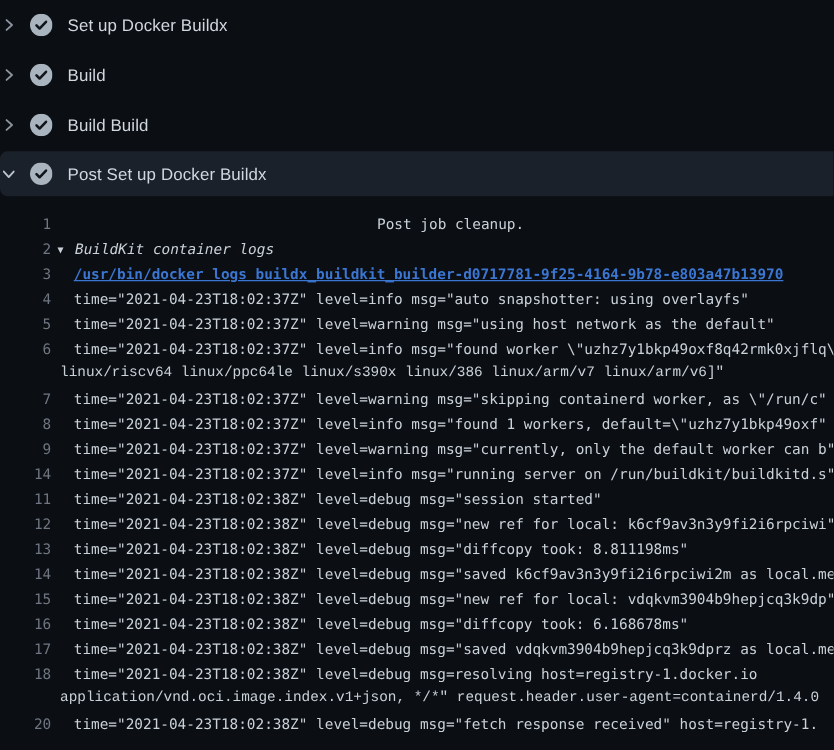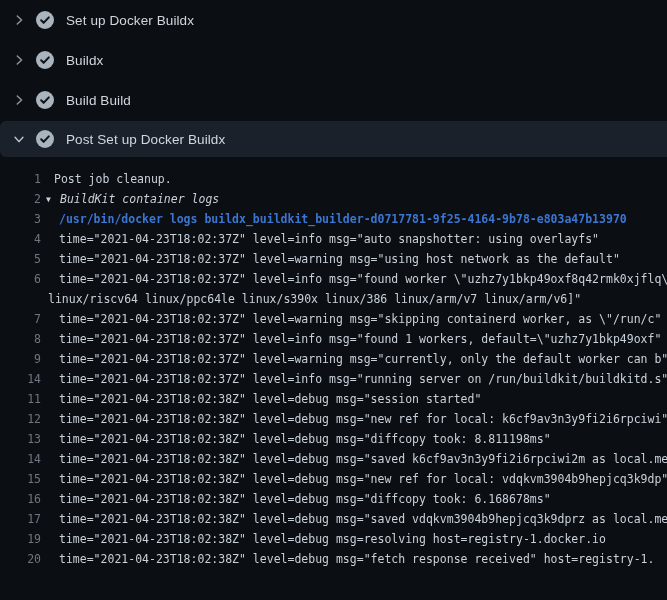--- a/index.html
+++ b/index.html
@@ -16,21 +16,21 @@
   html,body{width:667px;height:600px;overflow:hidden;}
   body{
     background:var(--bg);
     font-family:"Liberation Sans", sans-serif;
     color:var(--text);
   }
   
   .steps{width:667px;}
   .step{
     display:flex;align-items:center;
-    height:40px;padding-left:12px;
+    height:40px;
     cursor:pointer;
   }
   .step.expanded{
     height:36px;margin-top:1px;
     background:var(--headerBg);
     border-radius:6px 0 0 6px;
   }
   .chev{width:14px;height:14px;flex:0 0 14px;display:flex;align-items:center;justify-content:center;}
   .statusIcon{margin-left:10px;width:18px;height:18px;flex:0 0 18px;}
   .stepLabel{margin-left:12px;font-size:13.5px;color:#d0d7de;letter-spacing:.1px;}
@@ -41,24 +41,24 @@
     font-size:11.5px;
     line-height:20px;
     color:var(--text);
   }
   .logRow{display:flex;height:20px;white-space:pre;overflow:hidden;width:667px;}
   .num{
     flex:0 0 42px;text-align:right;padding-right:1px;
     color:var(--muted);cursor:pointer;user-select:none;
   }
   .content{flex:1 1 auto;overflow:hidden;white-space:pre;}
-  .k-plain{padding-left:12px;}
+  .k-plain{padding-left:12px;text-align:center;}
   .k-entry{padding-left:17px;}
-  .k-cont{padding-left:6px;}
-  .k-command{padding-left:17px;color:var(--command);font-weight:bold;}
+  .k-cont{padding-left:6px;font-family:Liberation Mono, monospace;}
+  .k-command{padding-left:17px;color:var(--command);font-weight:bold;text-decoration:underline;}
   .k-group{padding-left:4px;}
   .tri{
     display:inline-block;width:12px;color:var(--text);
     font-size:8px;vertical-align:1px;cursor:pointer;
   }
   .k-group .ltext{padding-left:2px;font-style:italic;}
 </style>
 </head>
 <body>
 
@@ -84,21 +84,21 @@
           <path d="M6 3.5l5 4.5-5 4.5" fill="none" stroke="var(--chev)" stroke-width="1.7" stroke-linecap="round" stroke-linejoin="round"></path>
         </svg>
       </span>
 
       <span class="statusIcon">
         <svg width="18" height="18" viewBox="0 0 16 16">
           <circle cx="8" cy="8" r="8" fill="var(--circle)"></circle>
           <path d="M4.6 8.3l2.2 2.2 4.6-4.8" fill="none" stroke="#11151c" stroke-width="1.8" stroke-linecap="round" stroke-linejoin="round"></path>
         </svg>
       </span>
-      <span class="stepLabel">Buildx</span>
+      <span class="stepLabel">Build</span>
     </div>
     <div class="step collapsed">
       <span class="chev chev-right">
         <svg width="14" height="14" viewBox="0 0 16 16">
           <path d="M6 3.5l5 4.5-5 4.5" fill="none" stroke="var(--chev)" stroke-width="1.7" stroke-linecap="round" stroke-linejoin="round"></path>
         </svg>
       </span>
 
       <span class="statusIcon">
         <svg width="18" height="18" viewBox="0 0 16 16">
@@ -192,20 +192,24 @@
     </div>
     <div class="logRow">
       <span class="num">16</span>
       <span class="content k-entry"><span class="ltext">time="2021-04-23T18:02:38Z" level=debug msg="diffcopy took: 6.168678ms"</span></span>
     </div>
     <div class="logRow">
       <span class="num">17</span>
       <span class="content k-entry"><span class="ltext">time="2021-04-23T18:02:38Z" level=debug msg="saved vdqkvm3904b9hepjcq3k9dprz as local.me"</span></span>
     </div>
     <div class="logRow">
-      <span class="num">19</span>
+      <span class="num">18</span>
       <span class="content k-entry"><span class="ltext">time="2021-04-23T18:02:38Z" level=debug msg=resolving host=registry-1.docker.io</span></span>
+    </div>
+    <div class="logRow">
+      <span class="num"></span>
+      <span class="content k-cont"><span class="ltext">application/vnd.oci.image.index.v1+json, */*" request.header.user-agent=containerd/1.4.0</span></span>
     </div>
     <div class="logRow">
       <span class="num">20</span>
       <span class="content k-entry"><span class="ltext">time="2021-04-23T18:02:38Z" level=debug msg="fetch response received" host=registry-1.</span></span>
     </div>
 </div>
 
 </body></html>

